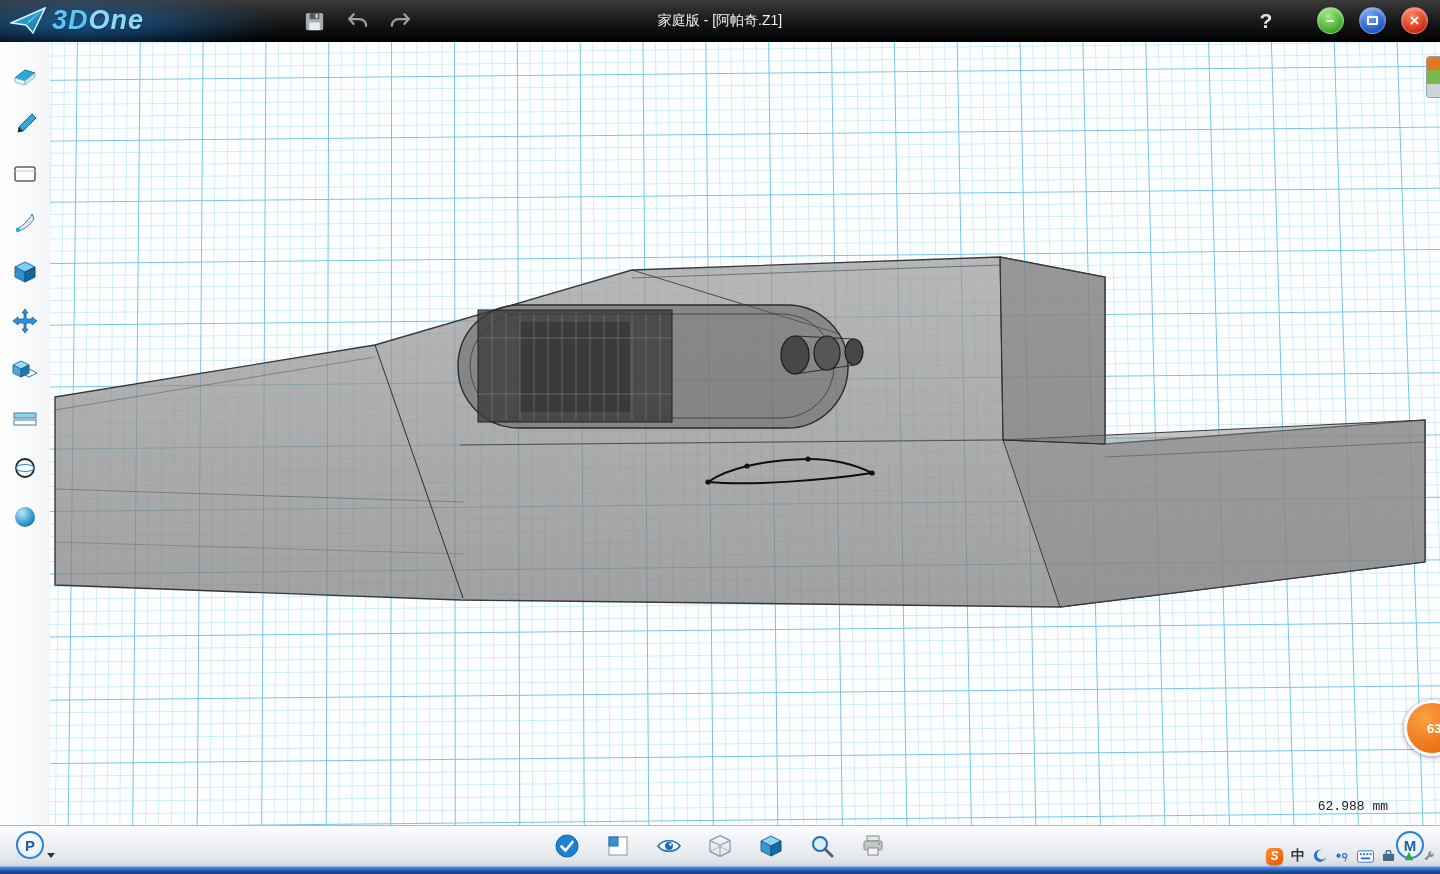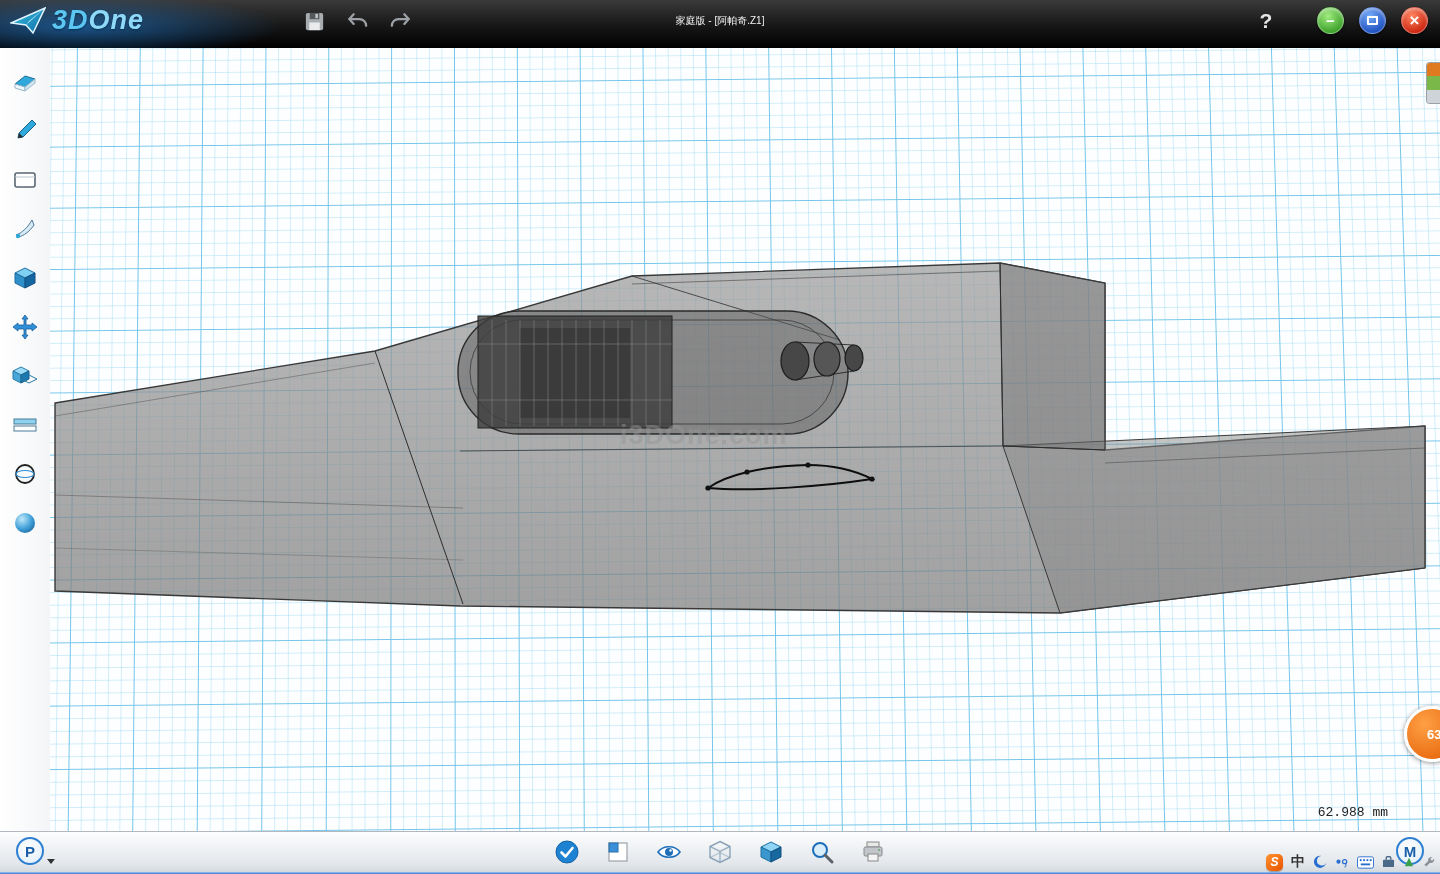--- a/index.html
+++ b/index.html
@@ -1,29 +1,29 @@
 <!DOCTYPE html>
 <html><head>
 <meta charset="utf-8">
 <style>
   * { box-sizing: border-box; margin: 0; padding: 0; }
   html,body { width:1440px; height:874px; overflow:hidden; font-family:"Liberation Sans","DejaVu Sans",sans-serif; background:#fff; }
 
   
-  .titlebar{ position:relative; height:48px; background:linear-gradient(180deg,#3a3a3a 0%,#161616 55%,#000 100%); }
+  .titlebar{ position:relative; height:42px; background:linear-gradient(180deg,#3a3a3a 0%,#161616 55%,#000 100%); }
   .titlebar::before{ content:""; position:absolute; left:0; top:0; width:320px; height:100%;
     background:radial-gradient(ellipse 270px 42px at 80px 55%, rgba(30,125,215,.6), transparent 75%); }
   .logo{ position:absolute; left:10px; top:5px; display:flex; align-items:center; gap:6px; }
   .logo-text{ font-size:27px; font-weight:bold; font-style:italic; letter-spacing:1px;
     color:#5cc6f2; text-shadow:0 1px 2px rgba(0,40,70,.8); }
   .logo-text .lt-one{ color:#8fd9f8; }
   .tb-actions{ position:absolute; left:303px; top:0; height:42px; display:flex; align-items:center; gap:20px; }
   .tb-btn{ background:none; border:none; cursor:pointer; display:flex; align-items:center; justify-content:center; padding:0; }
   .tb-title{ position:absolute; left:0; right:0; top:0; height:42px; display:flex; align-items:center; justify-content:center;
-    color:#f2f2f2; font-size:10px; pointer-events:none;text-align:center; }
+    color:#f2f2f2; font-size:14px; pointer-events:none;text-align:center; }
   .help-btn{ position:absolute; right:160px; top:7px; width:28px; height:28px; background:none; border:none;
     color:#e4e4e4; font-size:21px; font-weight:bold; cursor:pointer; }
   .win-controls{ position:absolute; right:12px; top:7px; display:flex; gap:15px; }
   .wc{ width:27px; height:27px; border-radius:50%; border:1px solid rgba(255,255,255,.3); color:#fff; font-weight:bold;
     display:flex; align-items:center; justify-content:center; cursor:pointer; font-size:15px; line-height:1;
     box-shadow:inset 0 2px 3px rgba(255,255,255,.45), 0 1px 2px rgba(0,0,0,.7); }
   .wc-min{ background:radial-gradient(circle at 40% 32%,#a2ec80,#3aa028 75%); }
   .wc-max{ background:radial-gradient(circle at 40% 32%,#74aaf8,#1e50c0 75%); }
   .wc-close{ background:radial-gradient(circle at 40% 32%,#ff8560,#cc2510 75%); font-size:17px; }
   .max-glyph{ width:11px; height:9px; border:2px solid #fff; border-radius:1px; }
@@ -274,21 +274,20 @@
 
       <g>
         <path d="M658 440 C676 427 712 418 758 417 C786 417 806 423 822 431 C776 438 702 444 658 440 Z" fill="none" stroke="#0d0d0d" stroke-width="2"></path>
         <circle cx="658" cy="440" r="2.6" fill="#111"></circle>
         <circle cx="697" cy="424" r="2.6" fill="#111"></circle>
         <circle cx="758" cy="417" r="2.6" fill="#111"></circle>
         <circle cx="822" cy="431" r="2.6" fill="#111"></circle>
       </g>
     </svg>
 
-    <div class="watermark">i3DOne.com</div>
 
     <div class="measurement">
       <span>62.988</span>&nbsp;<span>mm</span>
     </div>
 
     <div class="community-badge">
       <span>63</span>
     </div>
 
     <div class="nav-widget">

